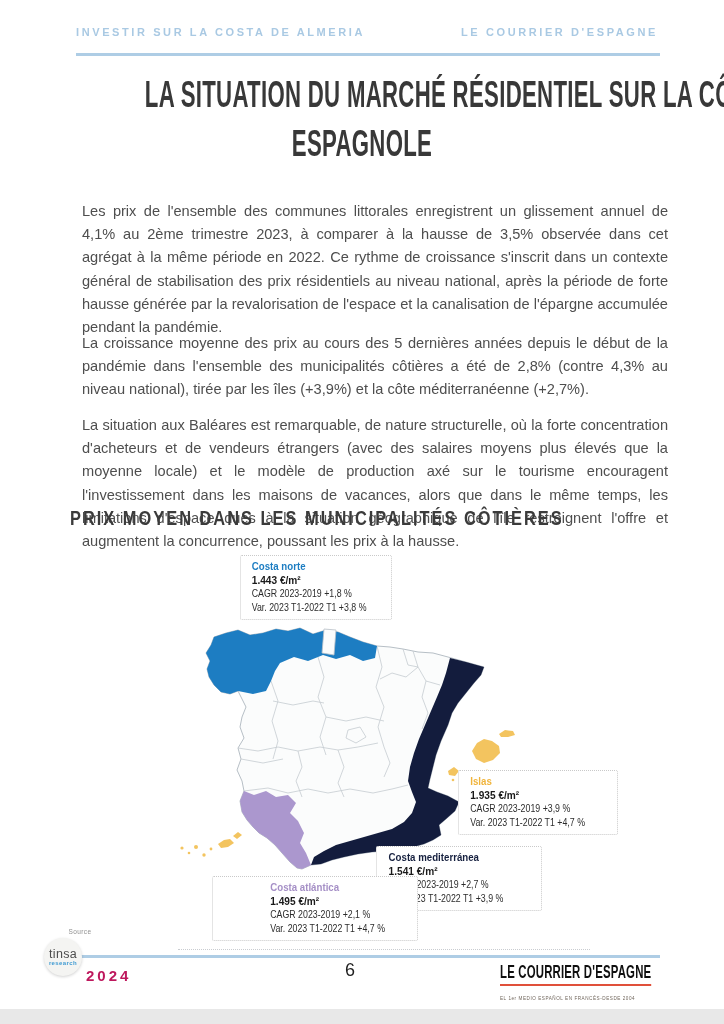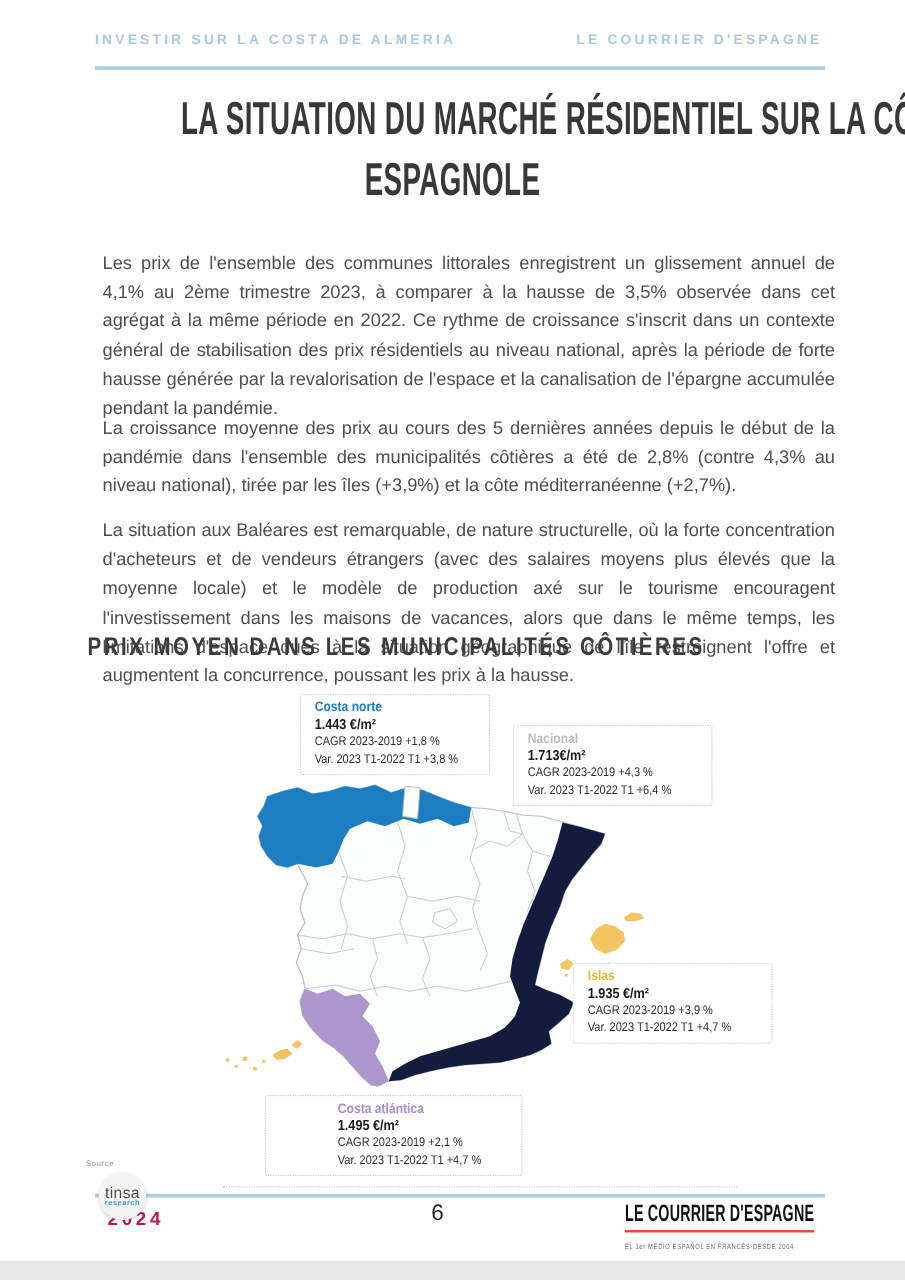--- a/index.html
+++ b/index.html
@@ -55,21 +55,21 @@
   .co-nacional{left:232px;top:35px;width:154px;}
   .co-islas{left:280px;top:225px;width:154px;}
   .co-medi{left:198px;top:301px;width:160px;}
   .co-atl{left:34px;top:331px;width:154px;padding-left:48px;}
   
   .source-label{
     position:absolute;left:62px;top:928px;width:36px;text-align:center;
     font-size:6.5px;color:#8f8f8f;letter-spacing:0.4px;z-index:5;
   }
   .tinsa-circle{
-    position:absolute;left:79px;top:938px;width:38px;height:38px;border-radius:50%;
+    position:absolute;left:44px;top:938px;width:38px;height:38px;border-radius:50%;
     background:#f4f4f2;box-shadow:0 1px 3px rgba(0,0,0,0.18);z-index:5;
     display:flex;flex-direction:column;align-items:center;justify-content:center;
   }
   .tinsa-main{font-size:12.5px;color:#4d4d4d;letter-spacing:0.3px;line-height:12px;}
   .tinsa-sub{font-size:6px;color:#3f9ad2;font-weight:bold;letter-spacing:0.4px;line-height:7px;}
   
   .year{
     position:absolute;left:86px;top:967px;font-size:15px;font-weight:bold;
     letter-spacing:3px;color:#be185d;
   }
@@ -177,32 +177,32 @@
         <path d="M55,291 L60,287 L64,290 L59,294 Z"></path>
       </g>
     </svg>
 
     <div class="callout co-norte">
       <span class="cline ctitle" style="color: rgb(29, 125, 194);">Costa norte</span>
       <span class="cline cvalue">1.443 €/m²</span>
       <span class="cline">CAGR 2023-2019 +1,8 %</span>
       <span class="cline">Var. 2023 T1-2022 T1 +3,8 %</span>
     </div>
-    <div class="callout co-nacional">
-      <span class="cline ctitle" style="color: rgb(188, 188, 188);">Nacional</span>
-      <span class="cline cvalue">1.713€/m²</span>
-      <span class="cline">CAGR 2023-2019 +4,3 %</span>
-      <span class="cline">Var. 2023 T1-2022 T1 +6,4 %</span>
-    </div>
     <div class="callout co-islas">
       <span class="cline ctitle" style="color: rgb(240, 180, 60);">Islas</span>
       <span class="cline cvalue">1.935 €/m²</span>
       <span class="cline">CAGR 2023-2019 +3,9 %</span>
       <span class="cline">Var. 2023 T1-2022 T1 +4,7 %</span>
     </div>
+    <div class="callout co-medi">
+      <span class="cline ctitle" style="color: rgb(22, 32, 63);">Costa mediterránea</span>
+      <span class="cline cvalue">1.541 €/m²</span>
+      <span class="cline">CAGR 2023-2019 +2,7 %</span>
+      <span class="cline">Var. 2023 T1-2022 T1 +3,9 %</span>
+    </div>
     <div class="callout co-atl">
       <span class="cline ctitle" style="color: rgb(165, 143, 198);">Costa atlántica</span>
       <span class="cline cvalue">1.495 €/m²</span>
       <span class="cline">CAGR 2023-2019 +2,1 %</span>
       <span class="cline">Var. 2023 T1-2022 T1 +4,7 %</span>
     </div>
   </figure>
 
   <div class="source-label">Source</div>
   <div class="tinsa-circle">

